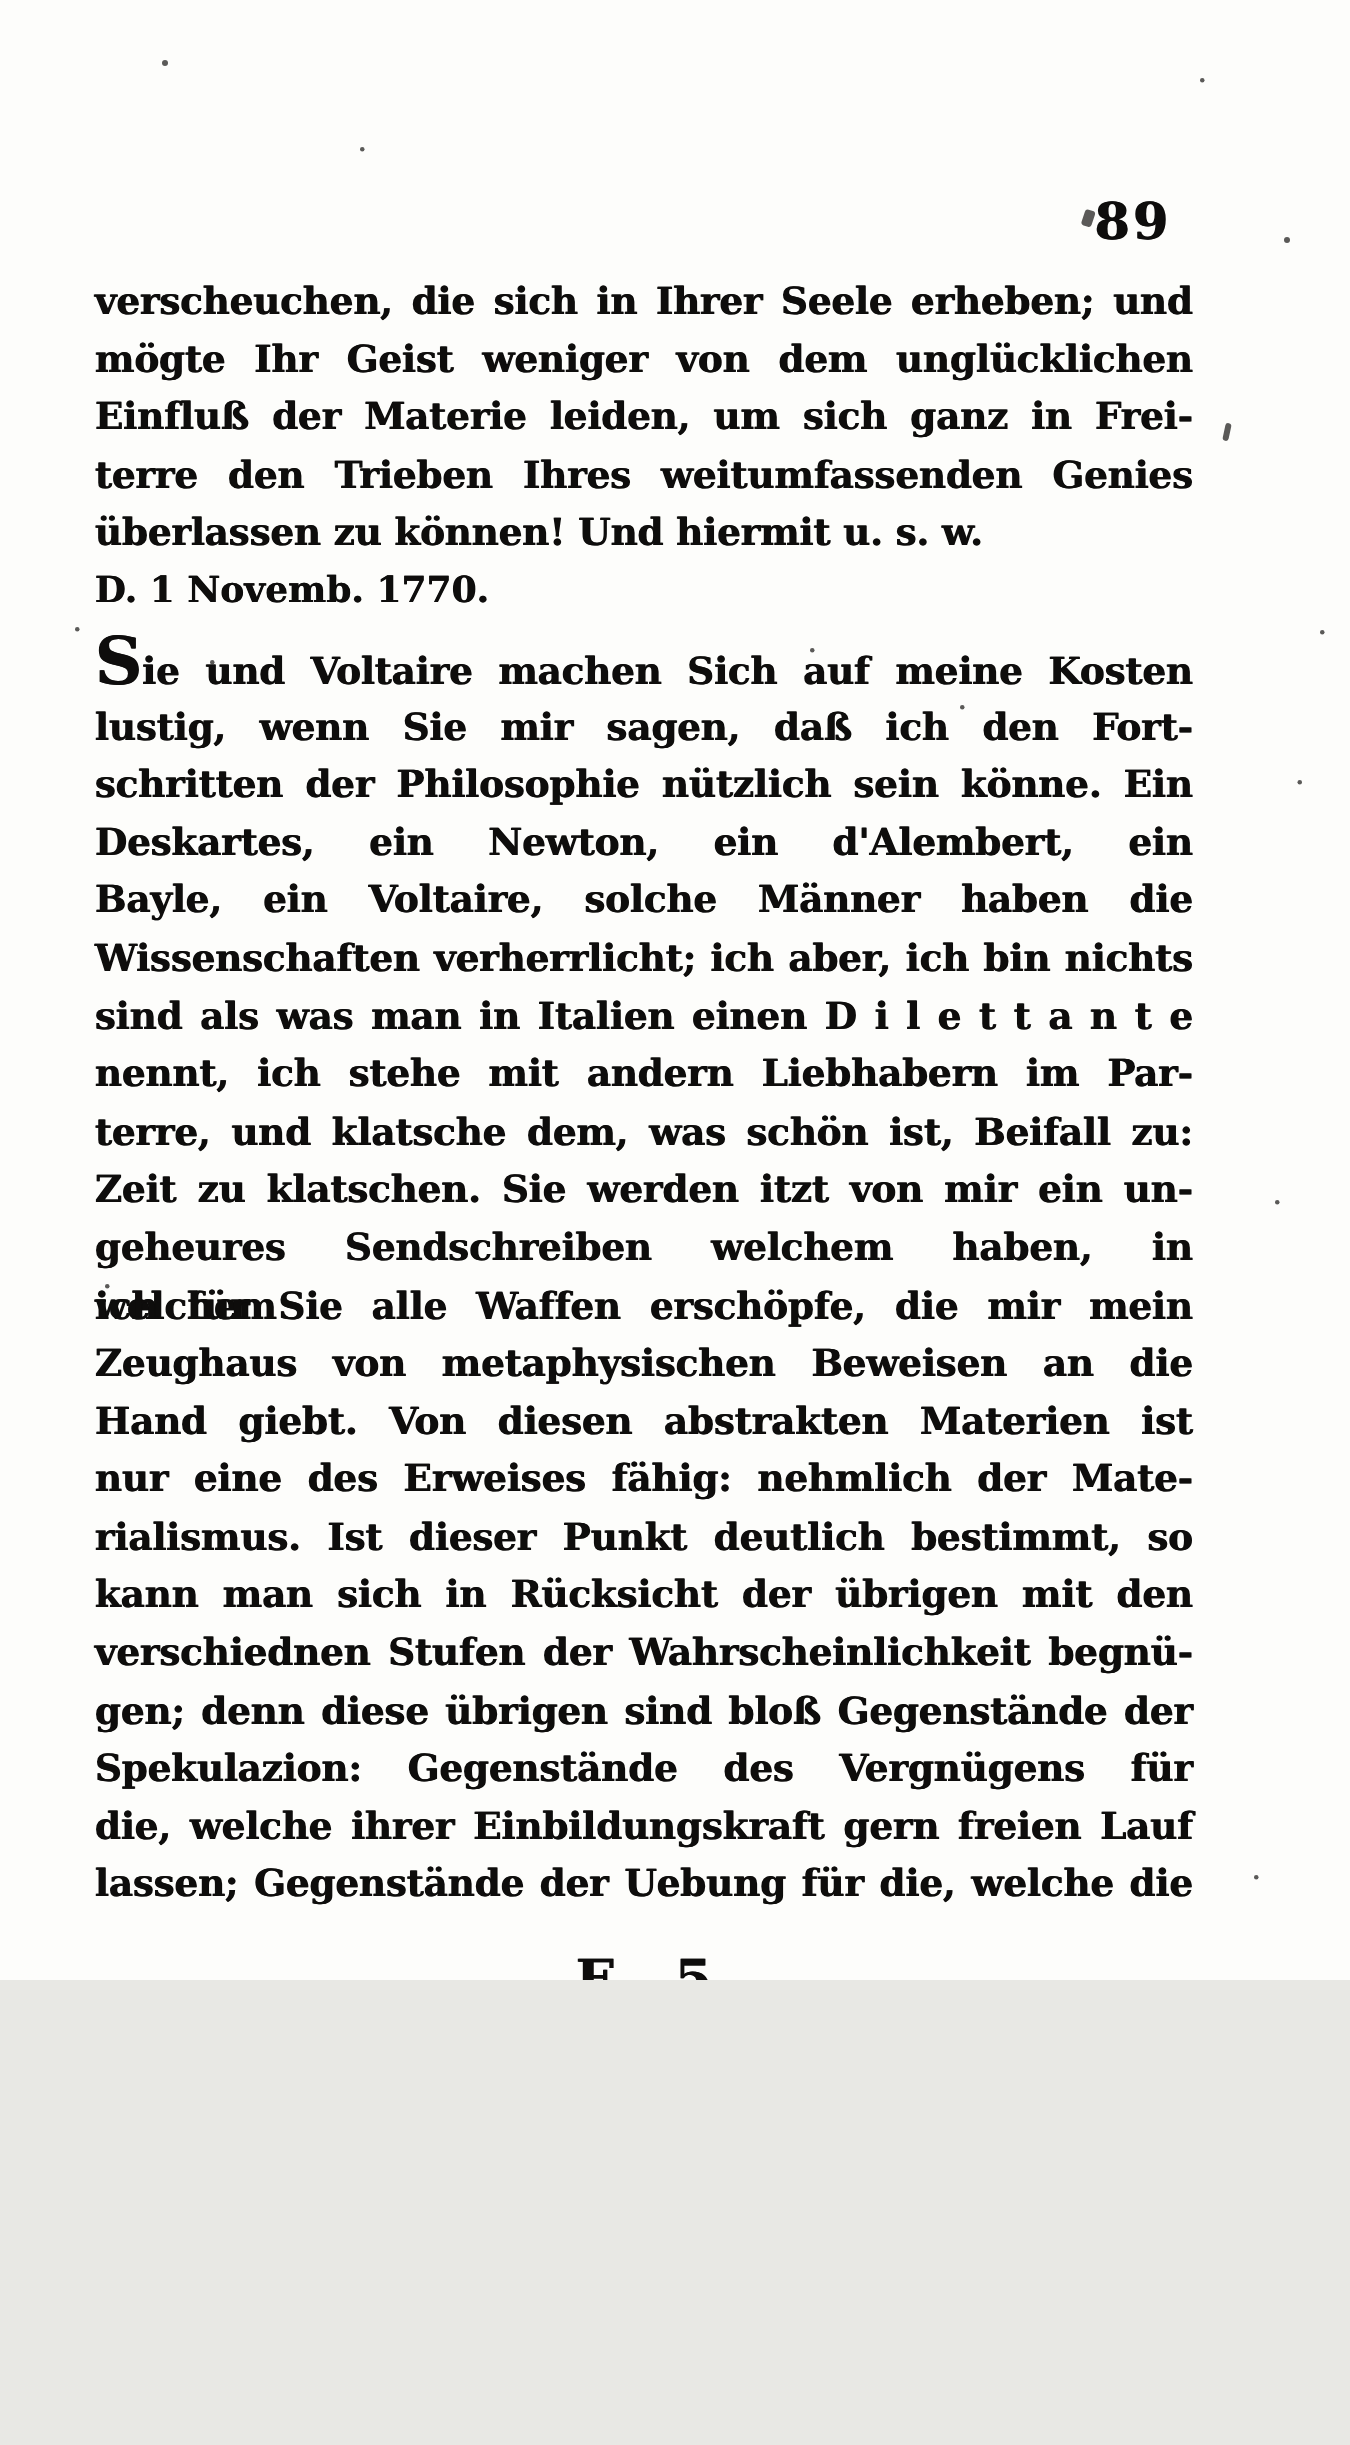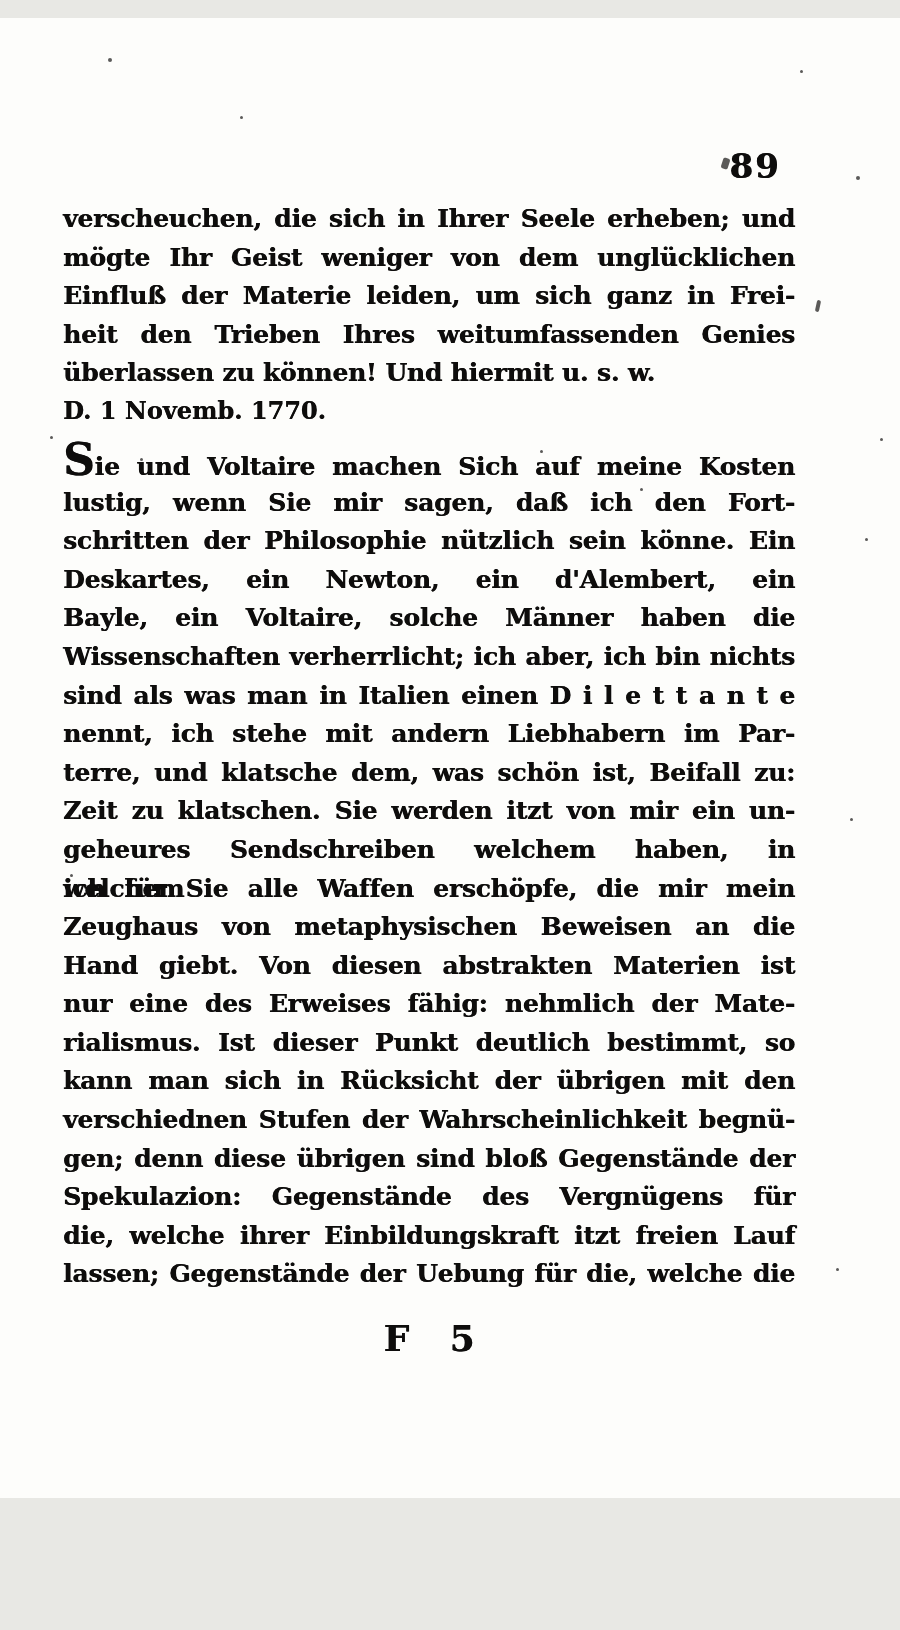--- a/index.html
+++ b/index.html
@@ -1,20 +1,20 @@
 <!DOCTYPE html>
 <html><head>
 <meta charset="utf-8">
 <style>
   html, body { margin: 0; padding: 0; background: #e8e8e4; }
   .page {
     position: relative;
     width: 900px;
-    height: 1480px;
-    margin: 18px auto;
+    height: 1320px;
+    margin: 0 auto;
     background: #fdfdfb;
     font-family: "DejaVu Serif", serif;
     color: #0e0d0c;
     overflow: hidden;
   }
   .pagenum {
     position: absolute;
     top: 128px;
     left: 705px;
     width: 100px;
@@ -93,21 +93,21 @@
 <div class="page">
 
   <div class="pagenum">89</div>
 
   <div class="textblock">
 
     <div>
       <div class="line">verscheuchen, die sich in Ihrer Seele erheben; und</div>
       <div class="line">mögte Ihr Geist weniger von dem unglücklichen</div>
       <div class="line">Einfluß der Materie leiden, um sich ganz in Frei-</div>
-      <div class="line">heit den Trieben Ihres weitumfassenden Genies</div>
+      <div class="line">terre den Trieben Ihres weitumfassenden Genies</div>
       <div class="line endline">überlassen zu können!  Und hiermit u. s. w.</div>
     </div>
 
 
     <div class="dateline">D. 1 Novemb. 1770.</div>
 
     <div class="letter-body">
       <div class="line initline">Sie und Voltaire machen Sich auf meine Kosten</div>
       <div class="line">lustig, wenn Sie mir sagen, daß ich den Fort-</div>
       <div class="line">schritten der Philosophie nützlich sein könne. Ein</div>
@@ -121,21 +121,21 @@
       <div class="line">geheures Sendschreiben welchem haben, in welchem</div>
       <div class="line">ich für Sie alle Waffen erschöpfe, die mir mein</div>
       <div class="line">Zeughaus von metaphysischen Beweisen an die</div>
       <div class="line">Hand giebt. Von diesen abstrakten Materien ist</div>
       <div class="line">nur eine des Erweises fähig: nehmlich der Mate-</div>
       <div class="line">rialismus. Ist dieser Punkt deutlich bestimmt, so</div>
       <div class="line">kann man sich in Rücksicht der übrigen mit den</div>
       <div class="line">verschiednen Stufen der Wahrscheinlichkeit begnü-</div>
       <div class="line">gen; denn diese übrigen sind bloß Gegenstände der</div>
       <div class="line">Spekulazion: Gegenstände des Vergnügens für</div>
-      <div class="line">die, welche ihrer Einbildungskraft itzt freien Lauf</div>
+      <div class="line">die, welche ihrer Einbildungskraft gern freien Lauf</div>
       <div class="line">lassen; Gegenstände der Uebung für die, welche die</div>
     </div>
 
     <div class="sig">F 5</div>
 
   </div>
 
   <div class="speck" style="left:108px; top:40px; width:4px; height:4px;"></div>
   <div class="speck" style="left:240px; top:98px; width:3px; height:3px;"></div>
   <div class="speck" style="left:800px; top:52px; width:3px; height:3px;"></div>

